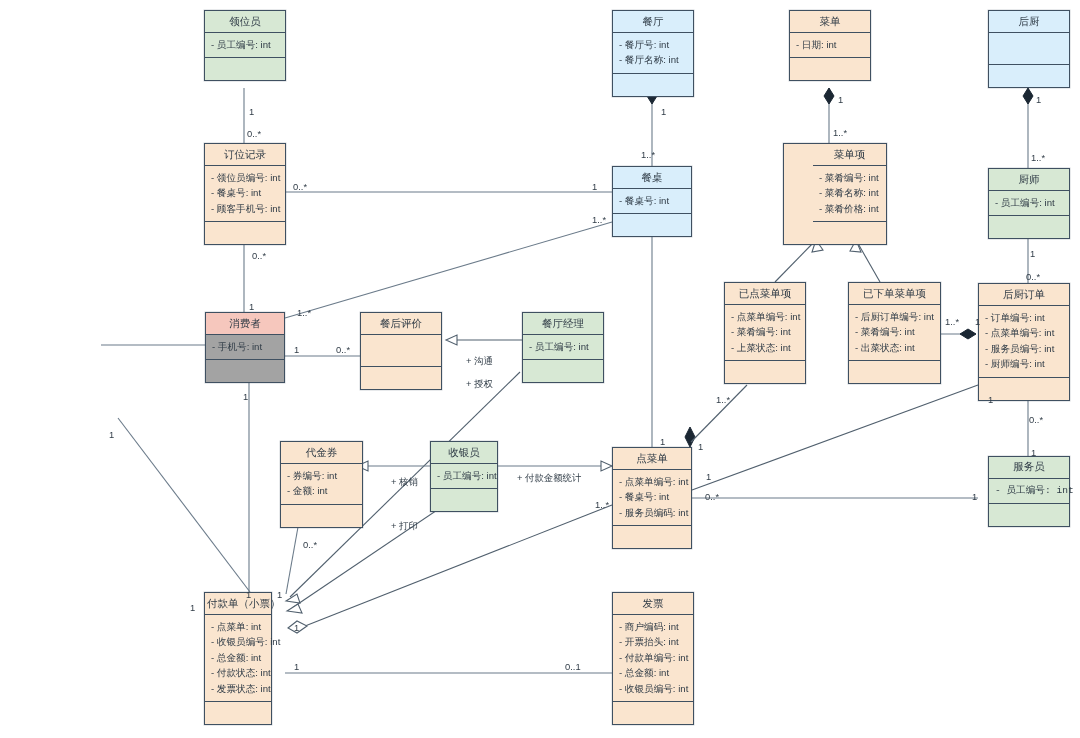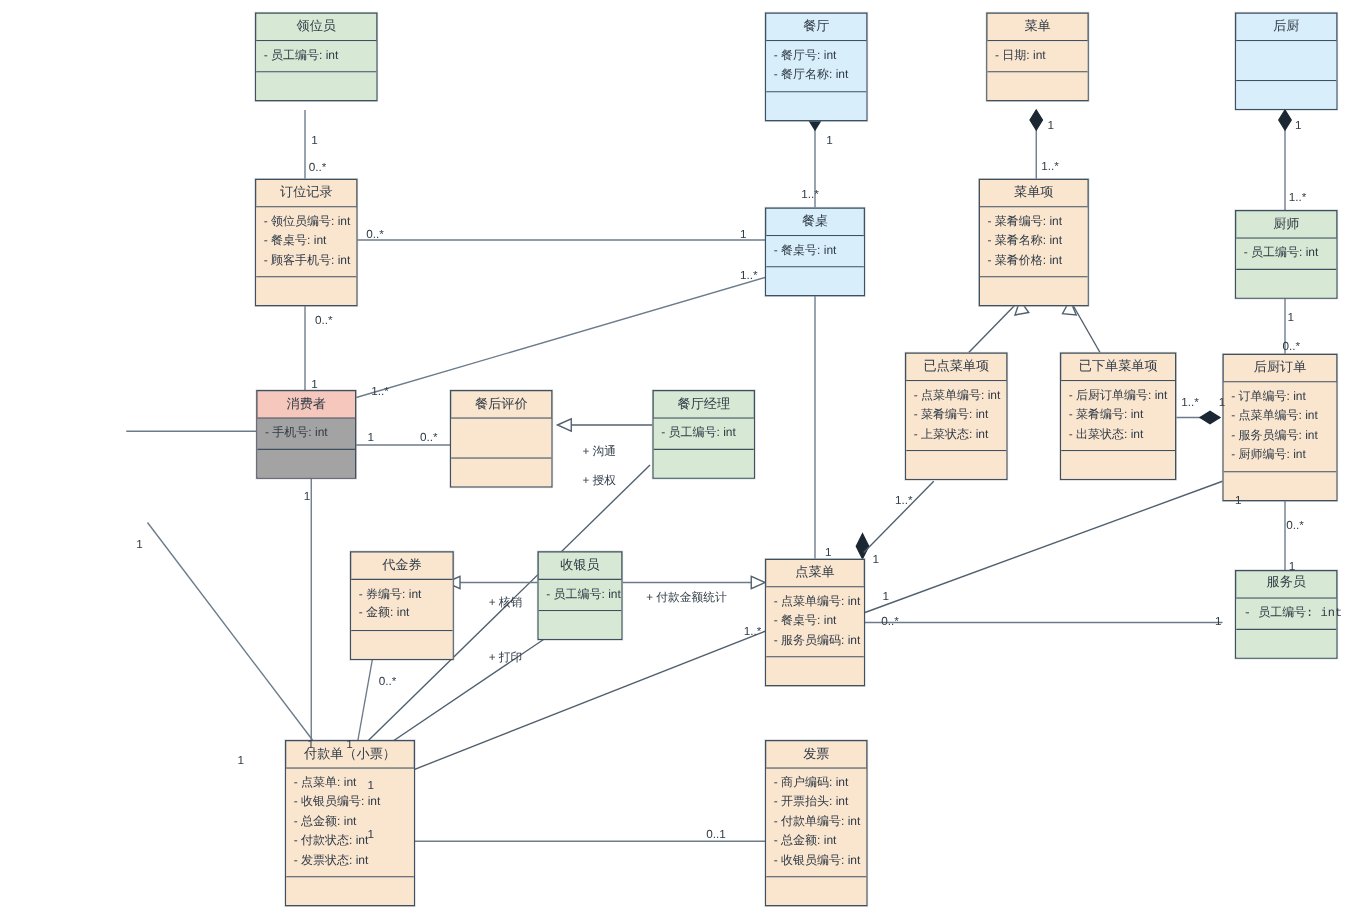--- a/index.html
+++ b/index.html
@@ -103,21 +103,21 @@
 
     <line class="edge" x1="692" y1="498" x2="978" y2="498"></line>
 
     <line class="edge-d" x1="612" y1="505" x2="300" y2="628"></line>
     <polygon class="hollowshape" points="288,628 297,621 307,626 297,633"></polygon>
 
     <line class="edge" x1="285" y1="673" x2="612" y2="673"></line>
 
   </svg>
 
-  <div class="uml c-green" style="left:204px;top:10px;width:98px;">
+  <div class="uml c-green" style="left:204px;top:10px;width:82px;">
     <div class="hdr">领位员</div>
     <div class="attrs">
       <div class="row">- 员工编号: int</div>
     </div>
     <div class="ops" style="height:22px;"></div>
   </div>
 
   <div class="uml c-blue" style="left:612px;top:10px;width:82px;">
     <div class="hdr">餐厅</div>
     <div class="attrs">
@@ -152,21 +152,21 @@
   </div>
 
   <div class="uml c-blue" style="left:612px;top:166px;width:80px;">
     <div class="hdr">餐桌</div>
     <div class="attrs">
       <div class="row">- 餐桌号: int</div>
     </div>
     <div class="ops" style="height:22px;"></div>
   </div>
 
-  <div class="uml c-peach" style="left:783px;top:143px;width:88px;">
+  <div class="uml c-peach" style="left:783px;top:143px;width:104px;padding-left:29px;">
     <div class="hdr">菜单项</div>
     <div class="attrs">
       <div class="row">- 菜肴编号: int</div>
       <div class="row">- 菜肴名称: int</div>
       <div class="row">- 菜肴价格: int</div>
     </div>
     <div class="ops" style="height:22px;"></div>
   </div>
 
   <div class="uml c-green" style="left:988px;top:168px;width:82px;">
@@ -259,21 +259,21 @@
   </div>
 
   <div class="uml c-green" style="left:988px;top:456px;width:82px;font-family:Liberation Mono, monospace;">
     <div class="hdr">服务员</div>
     <div class="attrs">
       <div class="row">- 员工编号: int</div>
     </div>
     <div class="ops" style="height:22px;"></div>
   </div>
 
-  <div class="uml c-peach" style="left:204px;top:592px;width:104px;margin-left:24px;">
+  <div class="uml c-peach" style="left:204px;top:592px;width:68px;">
     <div class="hdr">付款单（小票）</div>
     <div class="attrs">
       <div class="row">- 点菜单: int</div>
       <div class="row">- 收银员编号: int</div>
       <div class="row">- 总金额: int</div>
       <div class="row">- 付款状态: int</div>
       <div class="row">- 发票状态: int</div>
     </div>
     <div class="ops" style="height:22px;"></div>
   </div>

